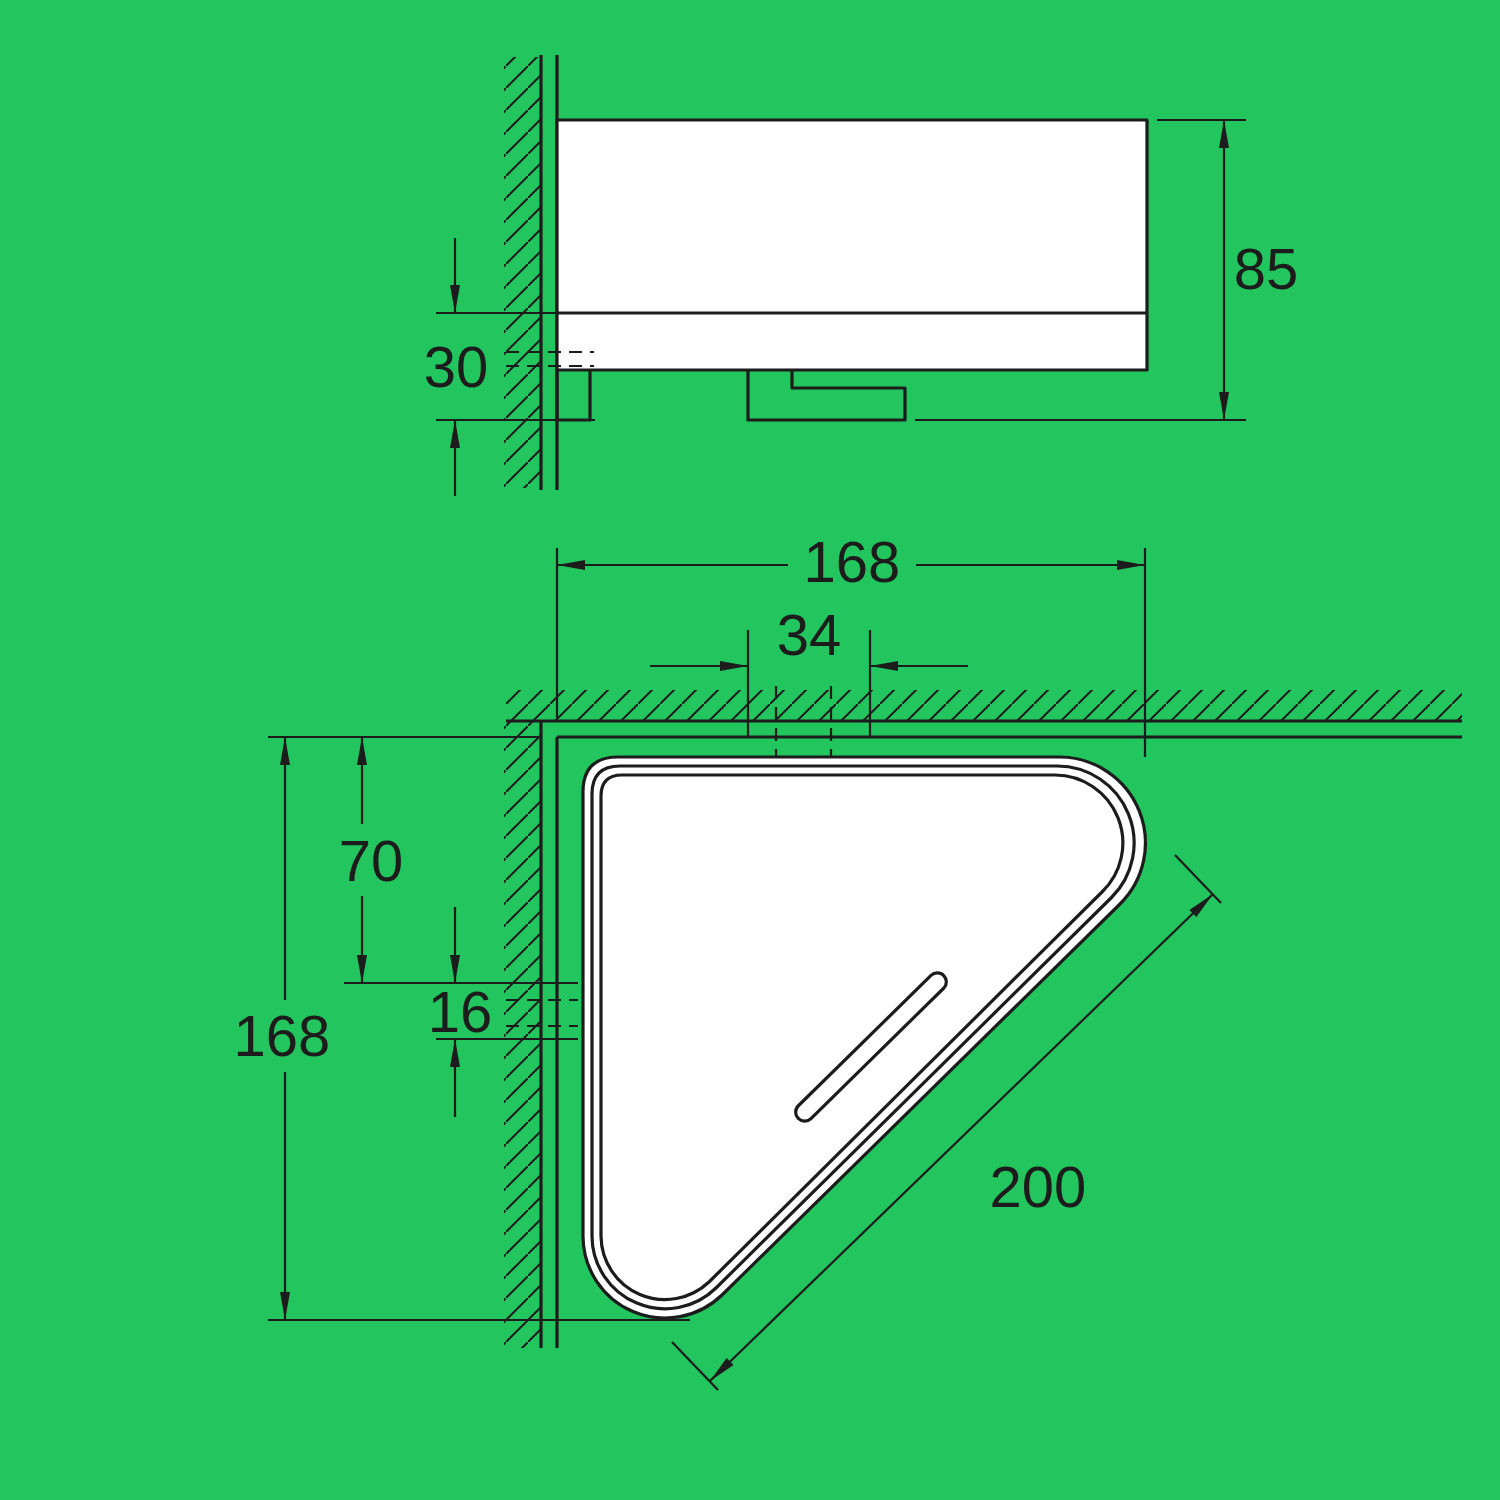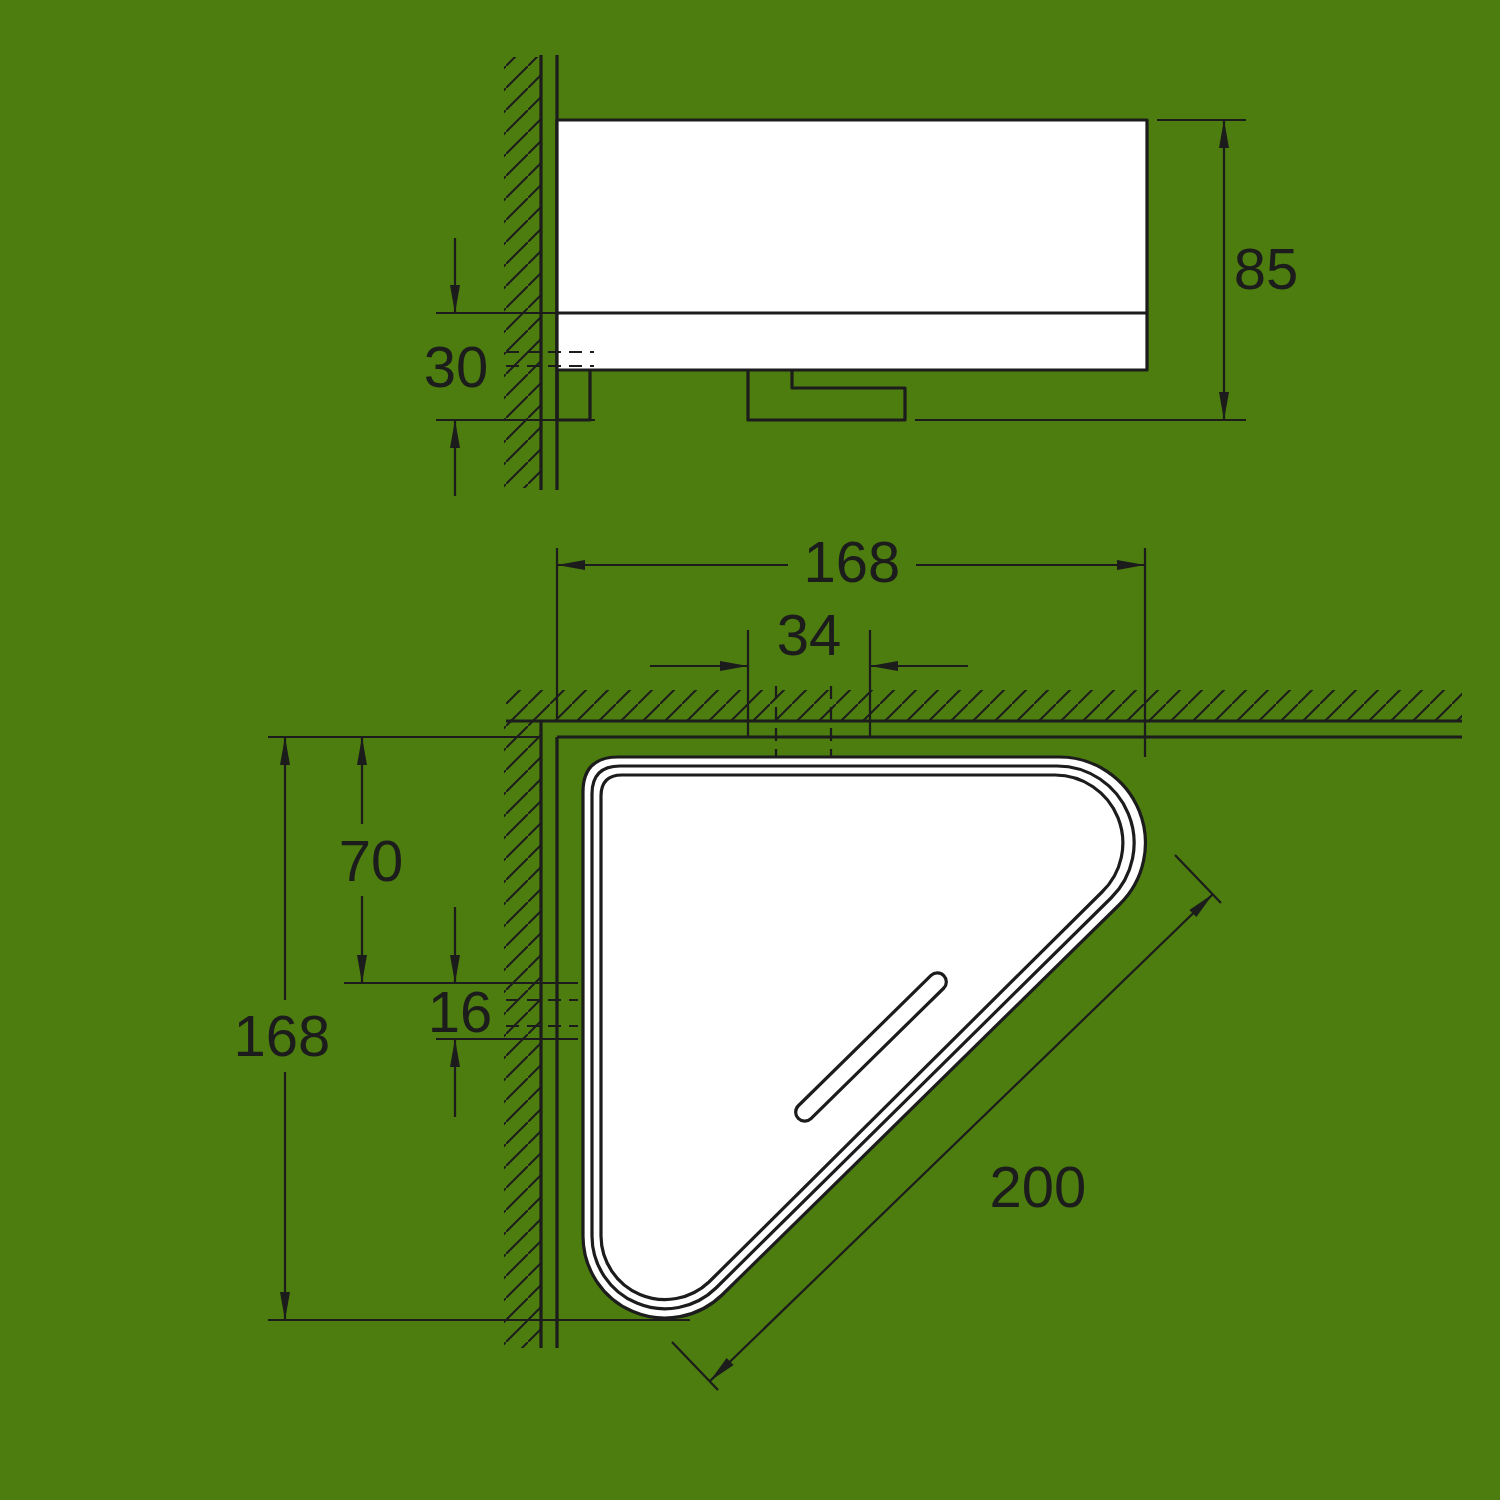--- a/index.html
+++ b/index.html
@@ -1,16 +1,16 @@
 <!DOCTYPE html>
 <html><head>
 <meta charset="utf-8">
 <style>
   html,body{margin:0;padding:0;background:#ffffff;}
-  .stage{width:1500px;height:1500px;position:relative;background:#4d7c0f;}
+  .stage{width:1500px;height:1500px;position:relative;background:#22c55e;}
   svg{display:block;}
   .ol{fill:none;stroke:#1c1c1c;stroke-width:3.2;stroke-linejoin:round;stroke-linecap:butt;}
   .fillw{fill:#ffffff;}
   .wall{stroke:#1c1c1c;stroke-width:3.2;}
   .dim{fill:none;stroke:#1c1c1c;stroke-width:2.2;}
   .dash{stroke:#1c1c1c;stroke-width:2.2;stroke-dasharray:13 8;fill:none;}
   .lbl{font-family:"Liberation Sans",sans-serif;font-size:58px;fill:#1c1c1c;text-anchor:middle;}
 </style>
 </head>
 <body>

